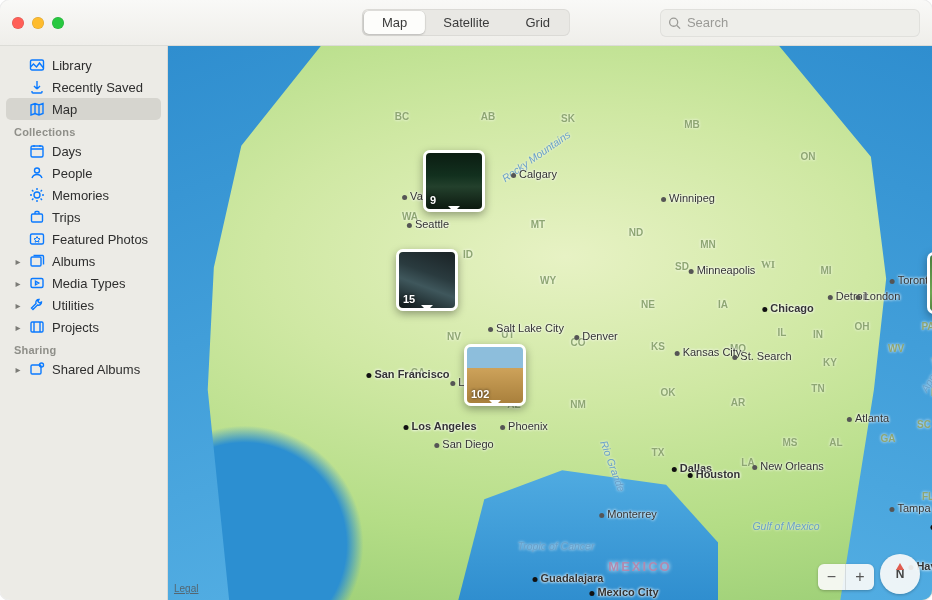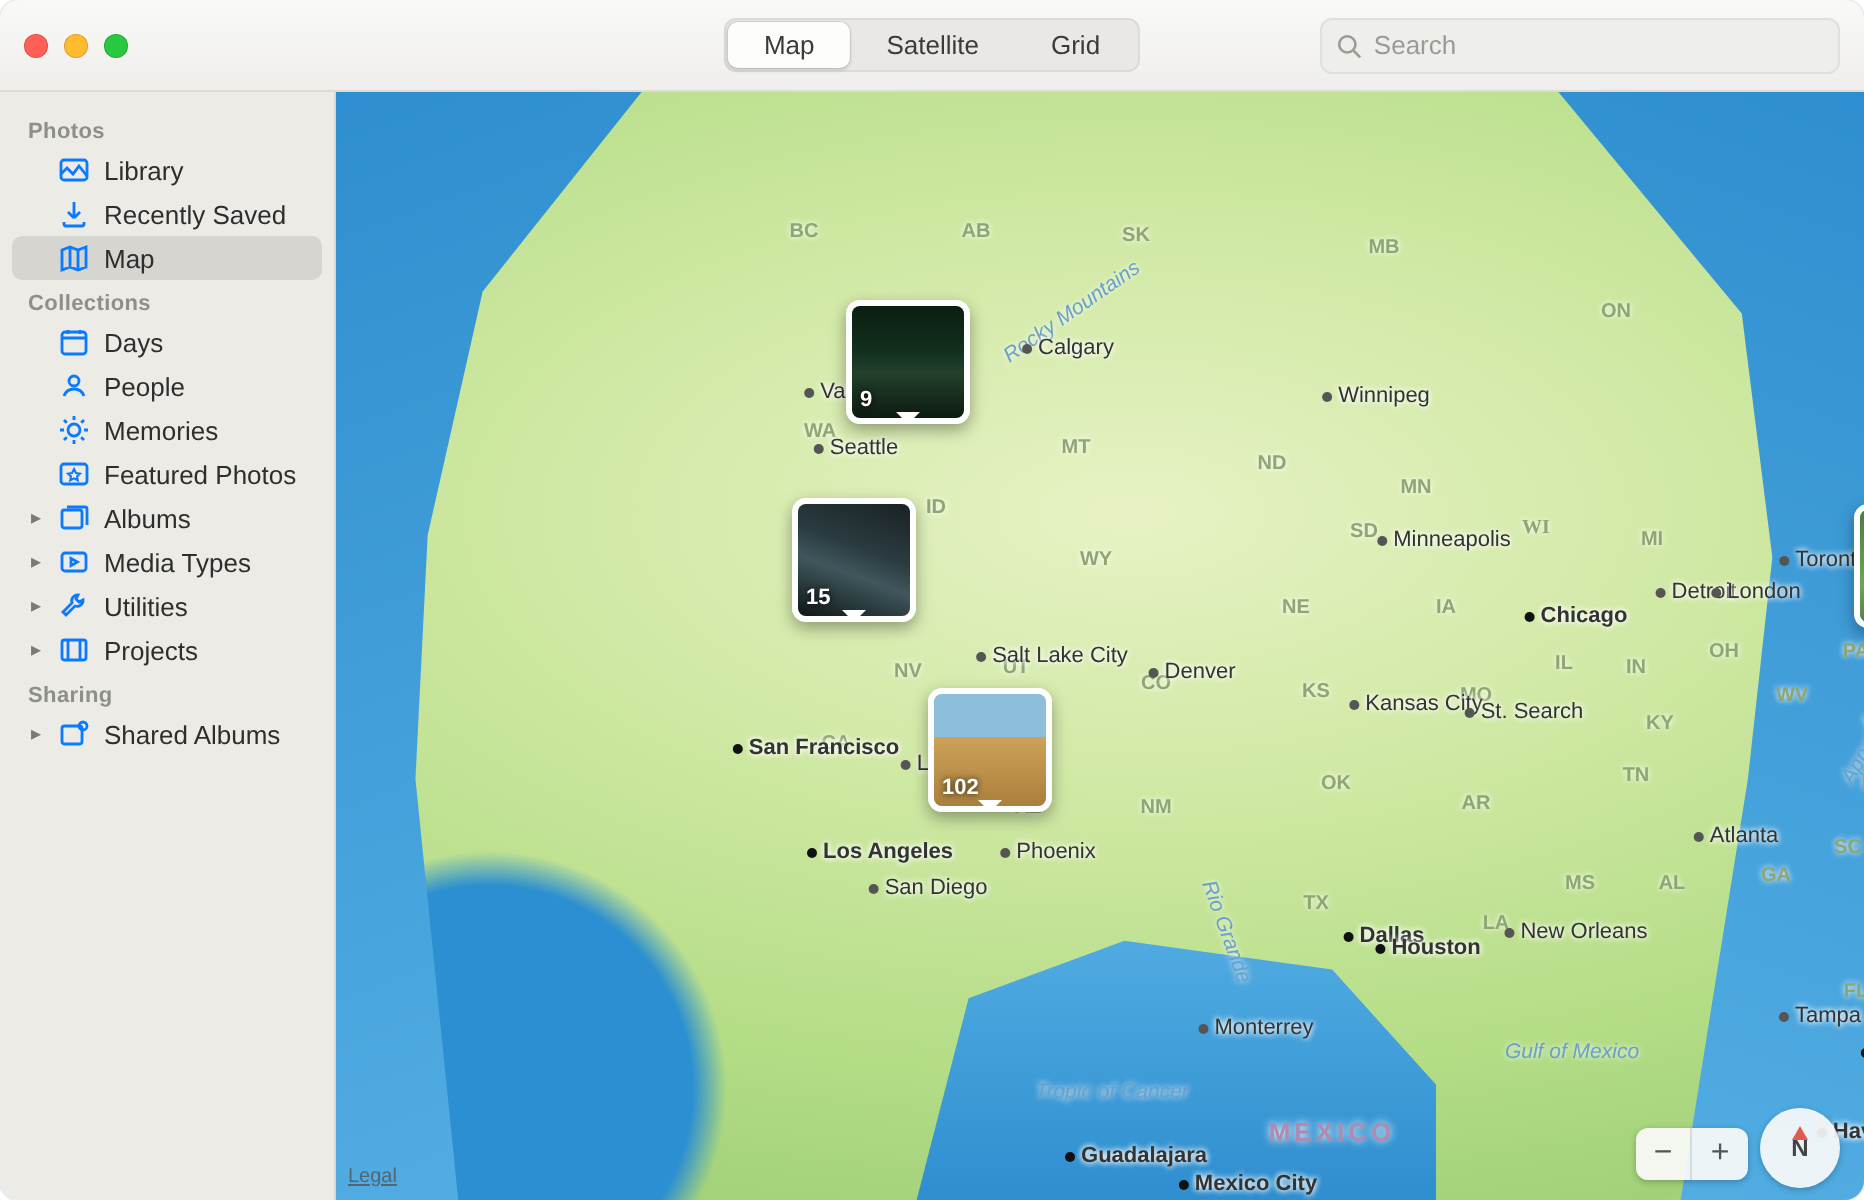--- a/index.html
+++ b/index.html
@@ -175,21 +175,20 @@
       <svg viewBox="0 0 16 16" width="14" height="14" fill="none" stroke="#9a9a96" stroke-width="1.6">
           <circle cx="7" cy="7" r="5"></circle>
           <line x1="11" y1="11" x2="15" y2="15"></line>
         </svg>
       <input placeholder="Search" style="">
     </div>
   </div>
 
   <div class="body">
     <div class="sidebar">
-      <div class="section">Photos</div>
 
       <div class="nav-item">
         <span class="chev hidden">▸</span>
         <svg viewBox="0 0 16 16" fill="none" stroke="#0a7aff" stroke-width="1.4">
             <rect x="1.5" y="3" width="13" height="10" rx="1.5"></rect>
             <path d="M1.5 10l3-3 3 3 3-4 4 5"></path>
           </svg>
         <span class="label">Library</span>
       </div>
       <div class="nav-item">
@@ -224,20 +223,28 @@
           </svg>
         <span class="label">People</span>
       </div>
       <div class="nav-item">
         <span class="chev hidden">▸</span>
         <svg viewBox="0 0 16 16" fill="none" stroke="#0a7aff" stroke-width="1.4">
             <circle cx="8" cy="8" r="3"></circle>
             <path d="M8 1v2M8 13v2M1 8h2M13 8h2M3 3l1.4 1.4M11.6 11.6L13 13M13 3l-1.4 1.4M4.4 11.6L3 13"></path>
           </svg>
         <span class="label">Memories</span>
+      </div>
+      <div class="nav-item">
+        <span class="chev hidden">▸</span>
+        <svg viewBox="0 0 16 16" fill="none" stroke="#0a7aff" stroke-width="1.4">
+            <rect x="2.5" y="5" width="11" height="8" rx="1.2"></rect>
+            <path d="M6 5V3.5A1 1 0 017 2.5h2a1 1 0 011 1V5"></path>
+          </svg>
+        <span class="label">Trips</span>
       </div>
       <div class="nav-item">
         <span class="chev hidden">▸</span>
         <svg viewBox="0 0 16 16" fill="none" stroke="#0a7aff" stroke-width="1.4">
             <rect x="1.5" y="3" width="13" height="10" rx="1.5"></rect>
             <path d="M8 5.5l1 2 2 .3-1.5 1.4.4 2L8 10.2l-1.9 1 .4-2L5 7.8l2-.3z" stroke-width="1"></path>
           </svg>
         <span class="label">Featured Photos</span>
       </div>
       <div class="nav-item">
@@ -335,21 +342,21 @@
           <div class="state-ab" style="left: 760px; top: 450px;">FL</div>
         </div>
       <div id="feature-layer">
           <div class="feature-label" style="left: 618px; top: 480px;">Gulf of Mexico</div>
           <div class="feature-label" style="left: 388px; top: 500px;">Tropic of Cancer</div>
           <div class="feature-label" style="left: 368px; top: 110px; transform: translate(-50%, -50%) rotate(-35deg);">Rocky Mountains</div>
           <div class="feature-label" style="left: 770px; top: 320px; transform: translate(-50%, -50%) rotate(-60deg);">Appalachian</div>
           <div class="feature-label" style="left: 445px; top: 420px; transform: translate(-50%, -50%) rotate(70deg);">Rio Grande</div>
         </div>
       <div id="region-layer">
-          <div class="region" style="left: 498px; top: 520px;">MEXICO</div>
+          <div class="region" style="left: 472px; top: 520px;">MEXICO</div>
         </div>
       <div id="city-layer">
           <div class="city" style="left: 264px; top: 150px;">Vancouver</div>
           <div class="city" style="left: 366px; top: 128px;">Calgary</div>
           <div class="city" style="left: 260px; top: 178px;">Seattle</div>
           <div class="city" style="left: 358px; top: 282px; text-align: center;">Salt Lake City</div>
           <div class="city bold" style="left: 240px; top: 328px;">San Francisco</div>
           <div class="city bold" style="left: 272px; top: 380px;">Los Angeles</div>
           <div class="city" style="left: 296px; top: 398px;">San Diego</div>
           <div class="city" style="left: 312px; top: 336px;">Las Vegas</div>

